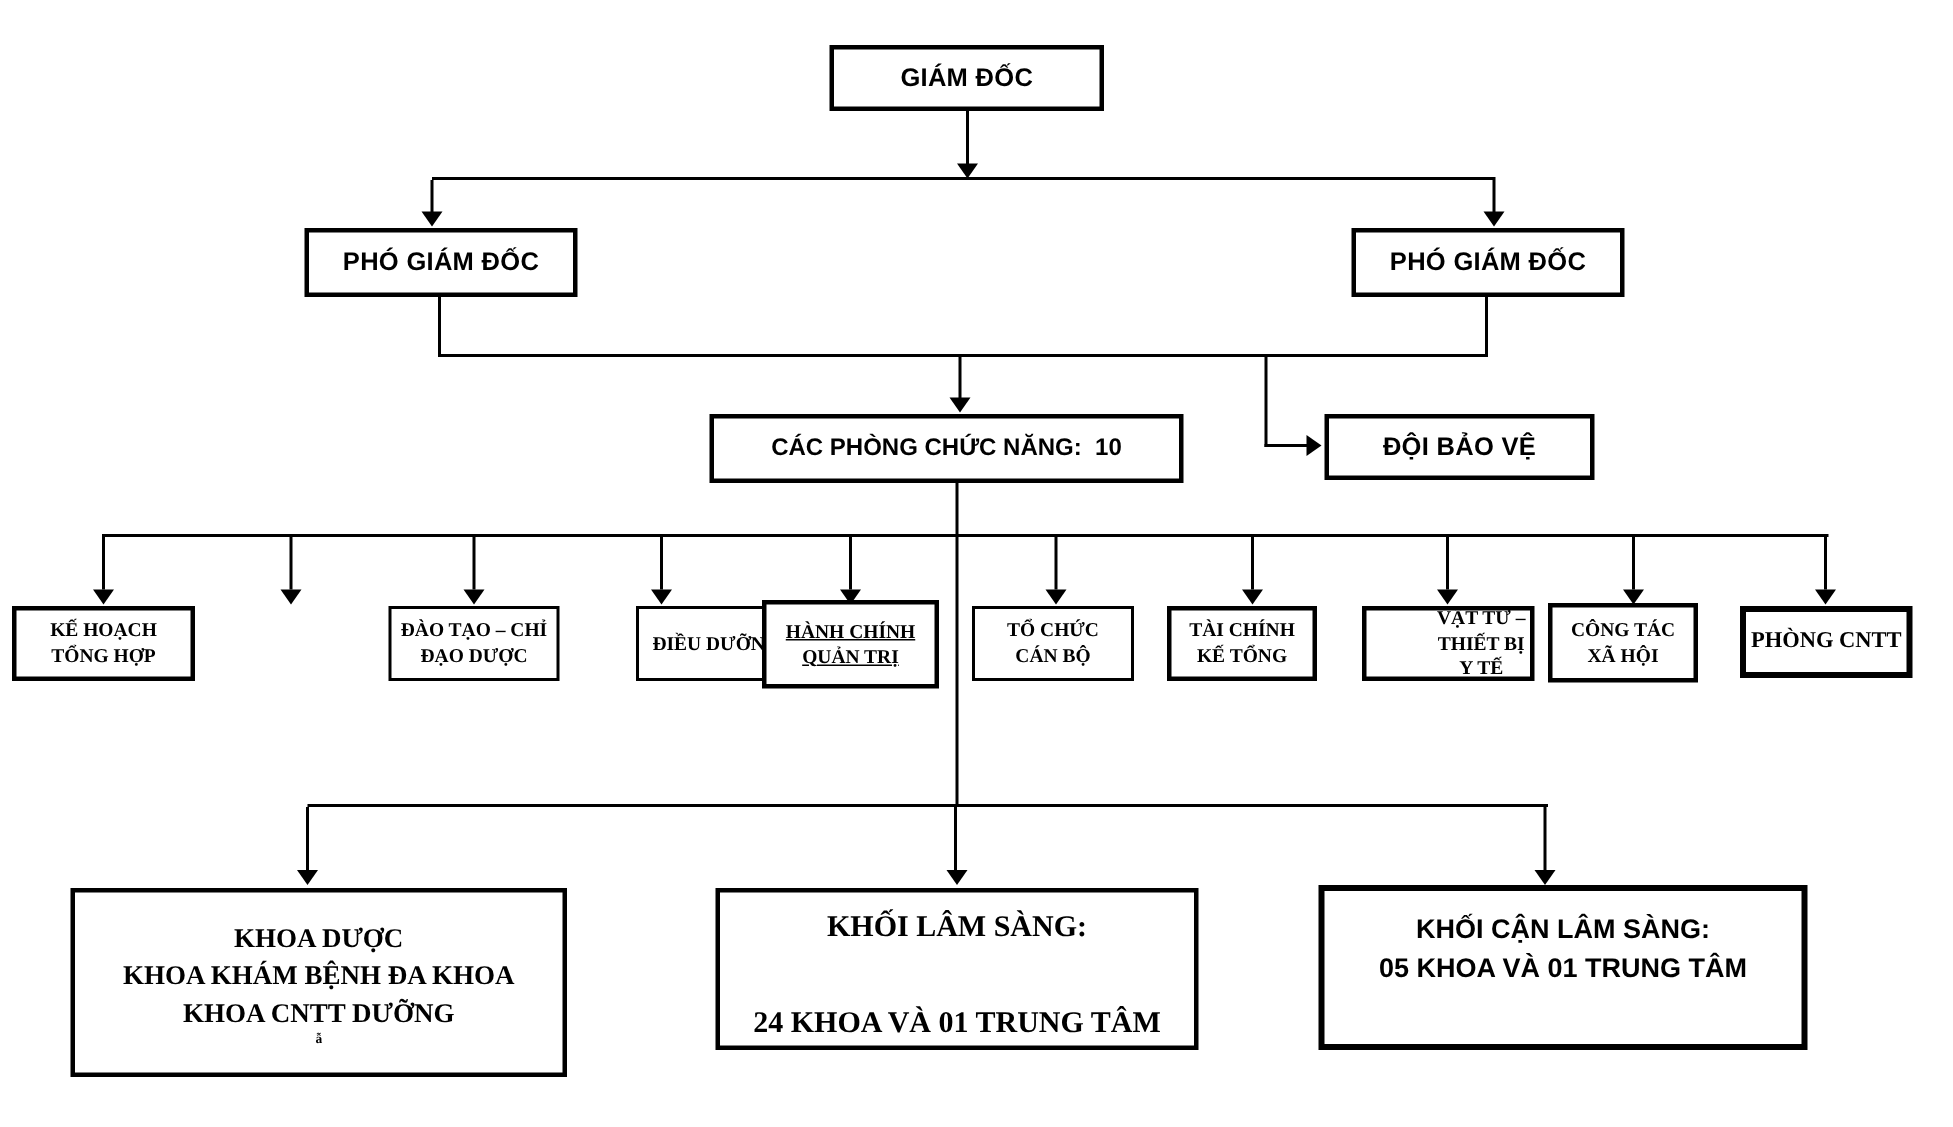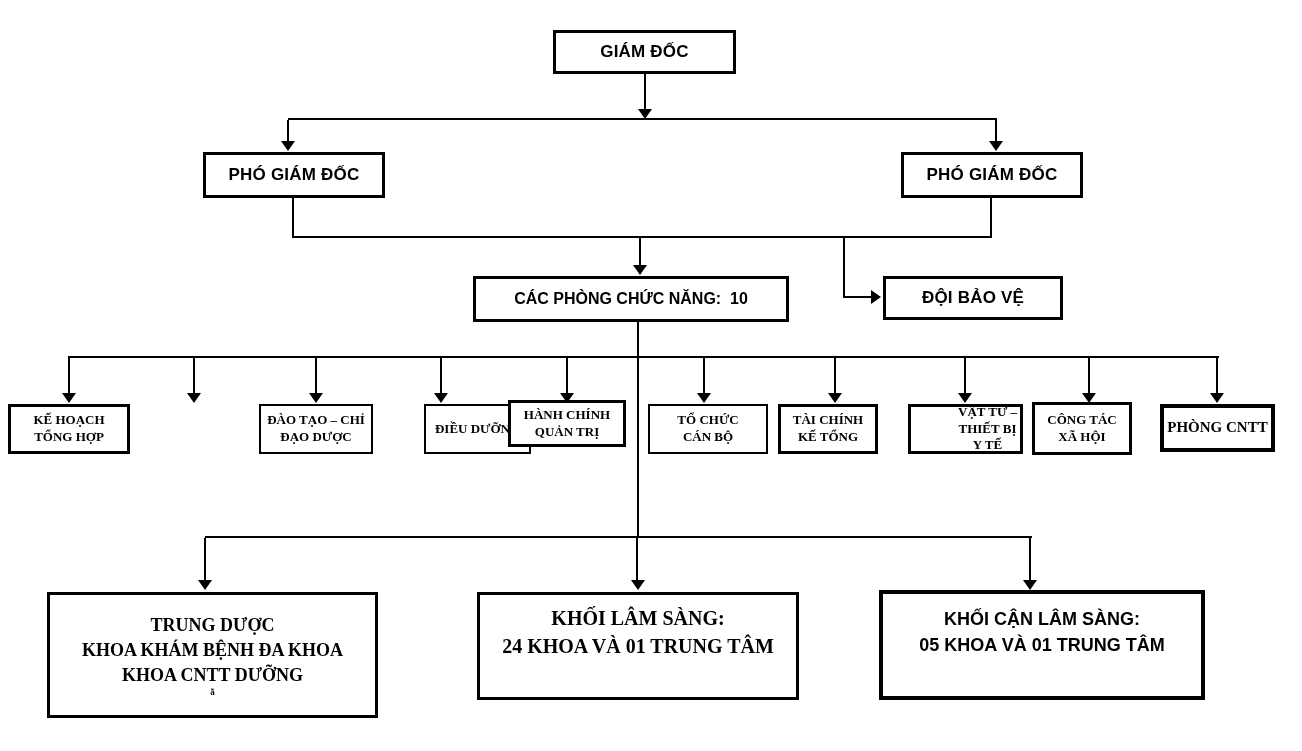--- a/index.html
+++ b/index.html
@@ -97,25 +97,25 @@
     <span>KẾ HOẠCH</span>
     <span>TỔNG HỢP</span>
   </div>
   <div class="box serif dept thin" style="left:259px;top:404px;width:114px;height:50px;">
     <span>ĐÀO TẠO – CHỈ</span>
     <span>ĐẠO DƯỢC</span>
   </div>
   <div class="box serif dept thin" style="left:388px;top:404px;width:107px;height:50px;margin-left:36px;">
     <span>ĐIỀU DƯỠNG</span>
   </div>
-  <div class="box serif dept" style="left:508px;top:400px;width:118px;height:47px;">
+  <div class="box serif dept" style="left:508px;top:400px;width:118px;height:59px;text-decoration:underline;">
     <span>HÀNH CHÍNH</span>
     <span>QUẢN TRỊ</span>
   </div>
-  <div class="box serif dept thin" style="left:648px;top:404px;width:120px;height:50px;">
+  <div class="box serif dept thin" style="left:648px;top:404px;width:108px;height:50px;">
     <span>TỔ CHỨC</span>
     <span>CÁN BỘ</span>
   </div>
   <div class="box serif dept" style="left:778px;top:404px;width:100px;height:50px;">
     <span>TÀI CHÍNH</span>
     <span>KẾ TỔNG</span>
   </div>
   <div class="box serif dept" style="left:908px;top:404px;width:115px;height:50px;padding-left:44px;">
     <span>VẬT TƯ –</span>
     <span>THIẾT BỊ Y TẾ</span>
@@ -130,27 +130,27 @@
 
   <div class="hline" style="left:205px;top:536px;width:827px;"></div>
   <div class="vline" style="left:204px;top:538px;height:44px;"></div>
   <div class="arr-down" style="left:198px;top:580px;"></div>
   <div class="vline" style="left:636px;top:538px;height:44px;"></div>
   <div class="arr-down" style="left:631px;top:580px;"></div>
   <div class="vline" style="left:1029px;top:538px;height:44px;"></div>
   <div class="arr-down" style="left:1023px;top:580px;"></div>
 
   <div class="box serif bigline" style="left:47px;top:592px;width:331px;height:126px;font-size:18px;">
-    <span>TRUNG DƯỢC</span>
+    <span>KHOA DƯỢC</span>
     <span>KHOA KHÁM BỆNH ĐA KHOA</span>
     <span>KHOA CNTT DƯỠNG</span>
     <span class="artifact">ẫ</span>
   </div>
 
-  <div class="box serif bigline" style="left:477px;top:592px;width:322px;height:108px;font-size:20px;justify-content:flex-start;padding-top:10px;">
+  <div class="box serif bigline" style="left:477px;top:592px;width:322px;height:108px;font-size:20px;justify-content:space-between;padding-top:10px;">
     <span>KHỐI LÂM SÀNG:</span>
     <span>24 KHOA VÀ 01 TRUNG TÂM</span>
   </div>
 
   <div class="box sans" style="left:879px;top:590px;width:326px;height:110px;border-width:4px;font-size:18px;line-height:1.45;justify-content:flex-start;padding-top:12px;">
     <span>KHỐI CẬN LÂM SÀNG:</span>
     <span>05 KHOA VÀ 01 TRUNG TÂM</span>
   </div>
 
 </div>

